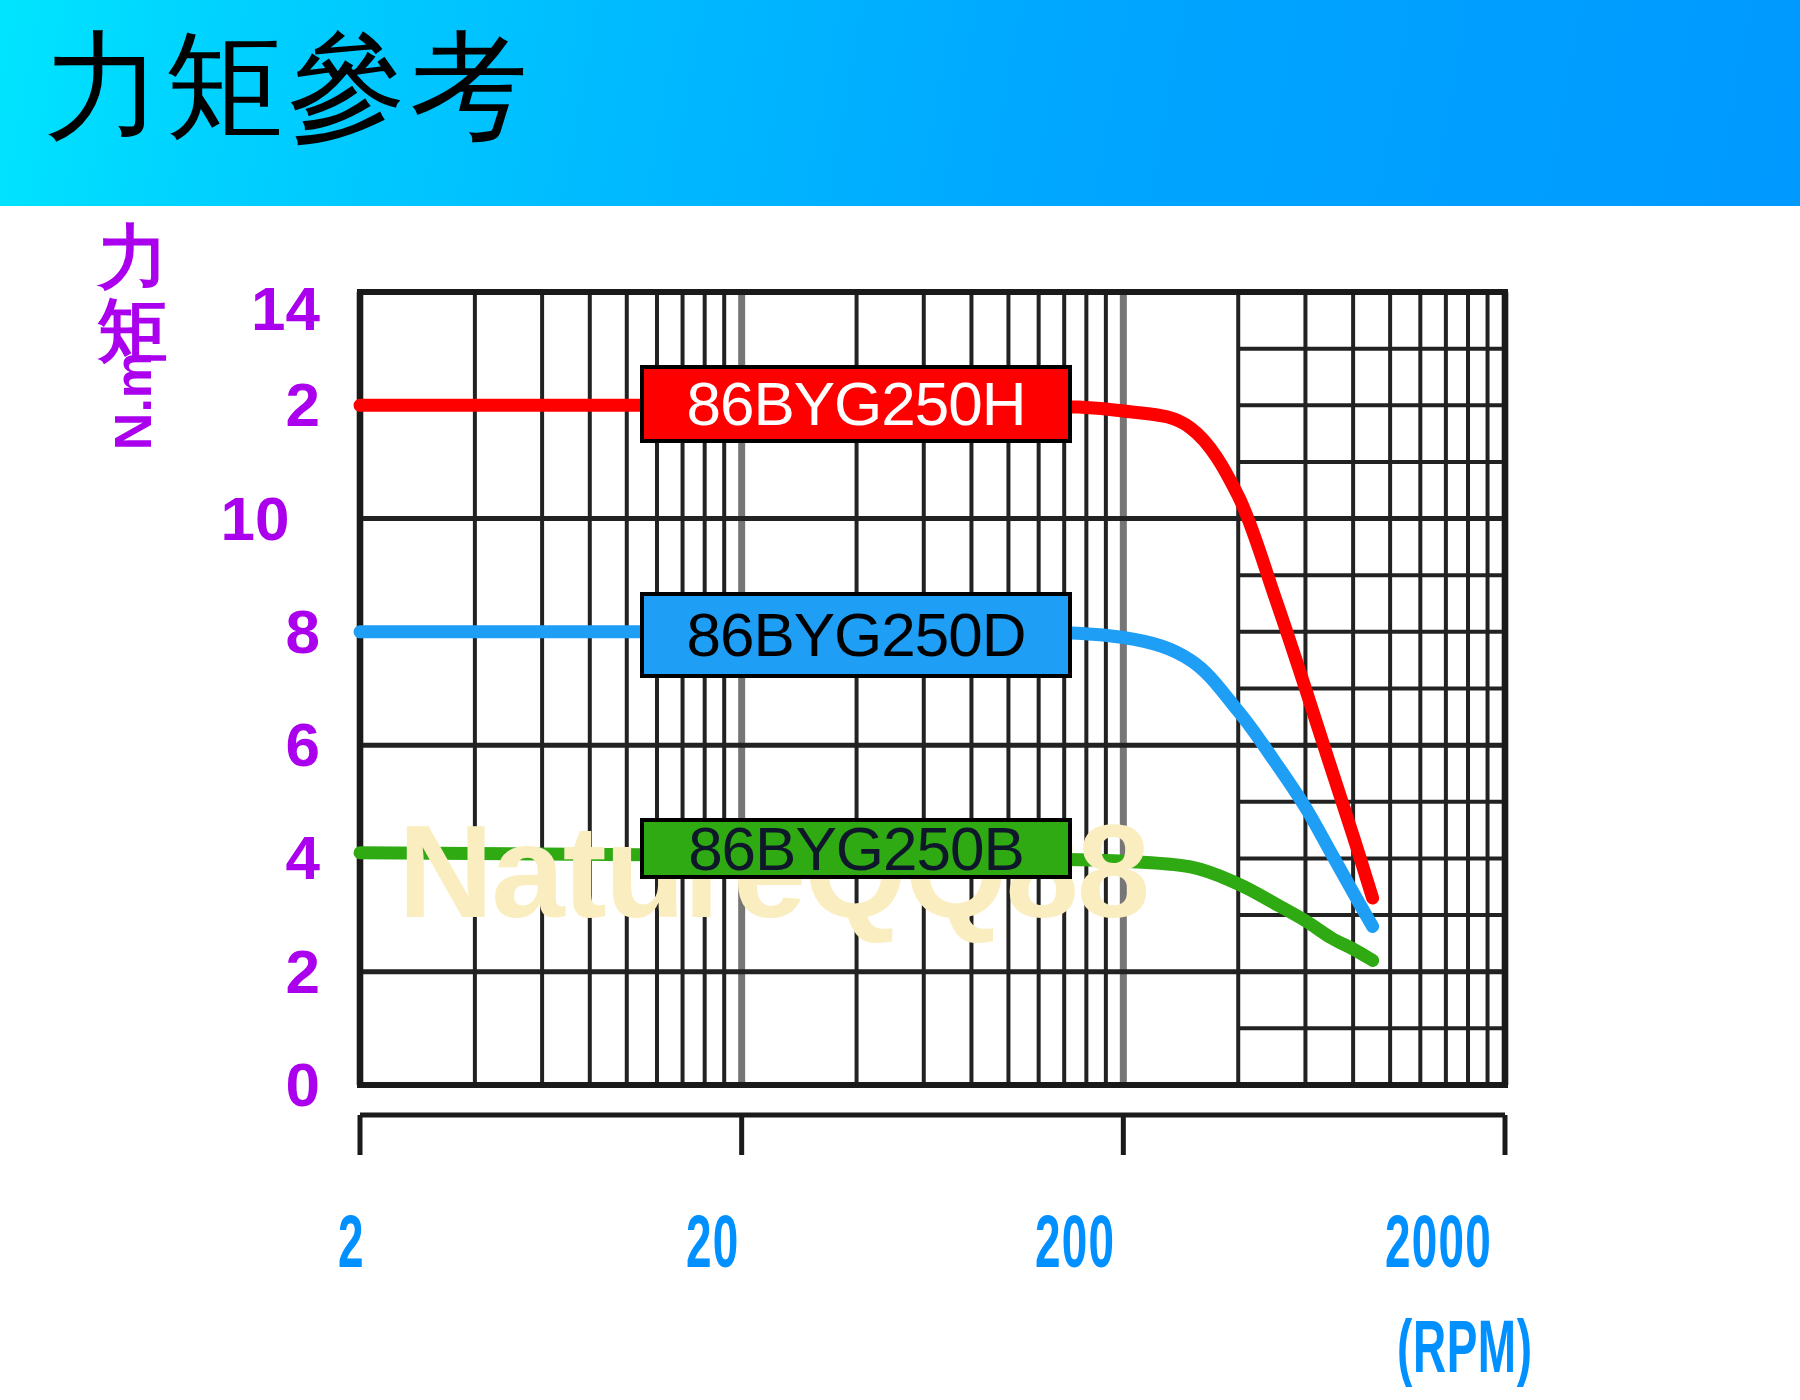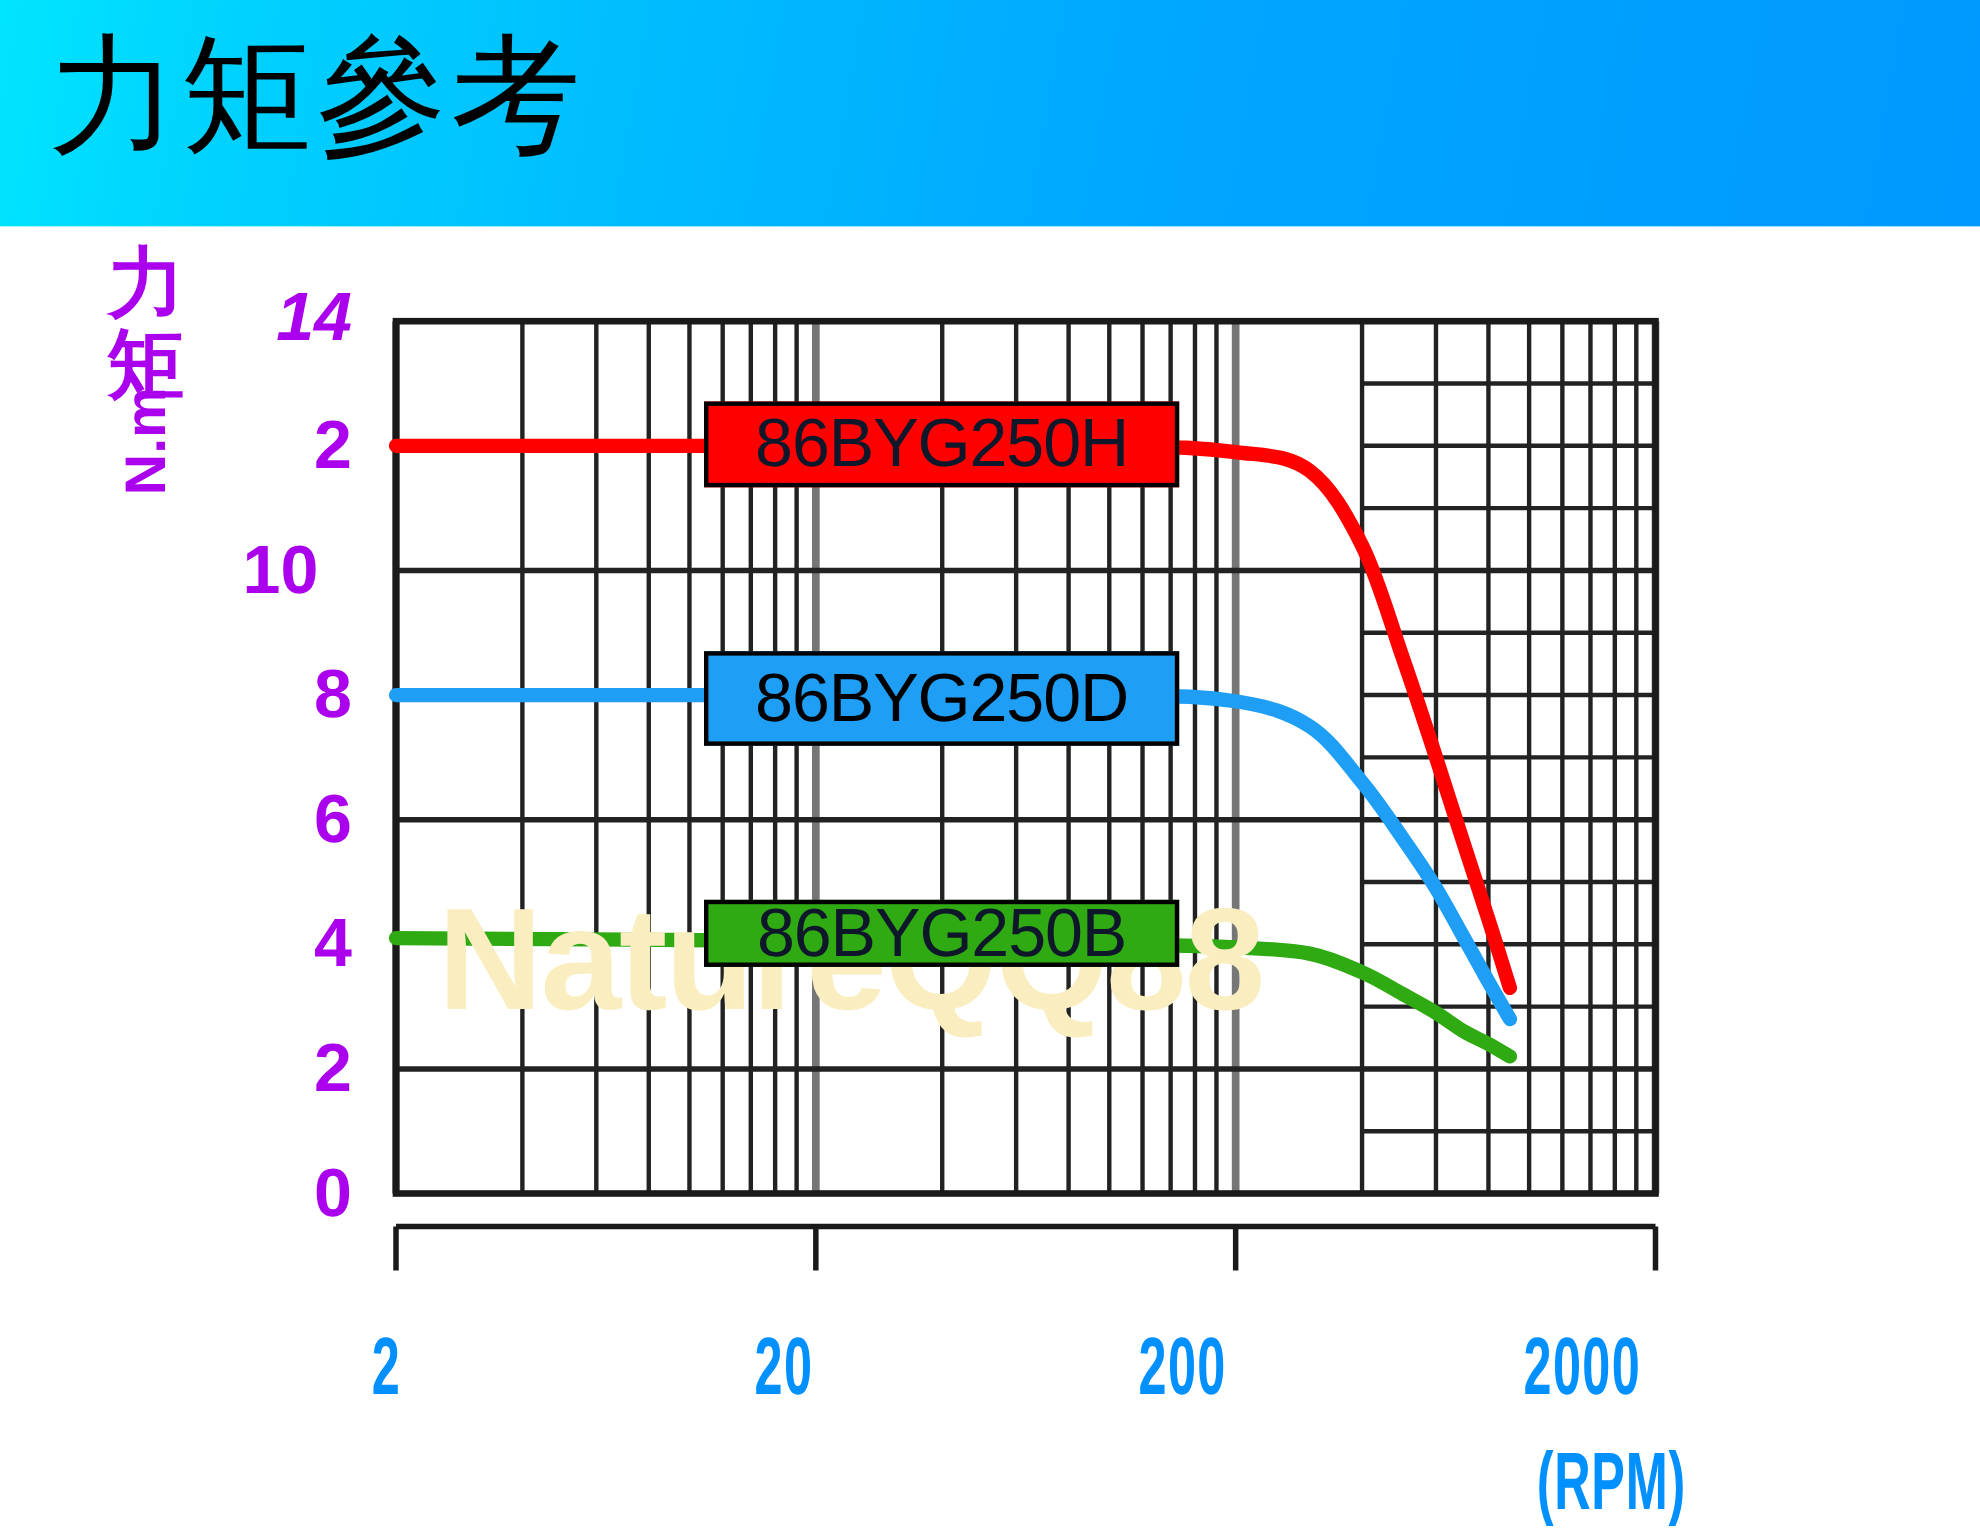--- a/index.html
+++ b/index.html
@@ -167,21 +167,21 @@
 
 <div id="chart-area">
 
   <div id="y-axis-title">
     <span class="y-title-char">力</span>
     <span class="y-title-char">矩</span>
     <span id="y-axis-unit">N.m</span>
   </div>
 
   <div id="y-tick-wrap">
-      <div class="y-tick-label" style="top: 52px; font-style: italic;">14</div>
+      <div class="y-tick-label" style="top: 72px;">14</div>
       <div class="y-tick-label" style="top: 168.286px;">2</div>
       <div class="y-tick-label" style="top: 281.571px; text-align: center;">10</div>
       <div class="y-tick-label" style="top: 394.857px;">8</div>
       <div class="y-tick-label" style="top: 508.143px;">6</div>
       <div class="y-tick-label" style="top: 621.429px;">4</div>
       <div class="y-tick-label" style="top: 734.714px;">2</div>
       <div class="y-tick-label" style="top: 848px;">0</div>
     </div>
 
   <svg id="plot-svg" width="1800" height="1194">
@@ -247,21 +247,21 @@
         <line x1="360.00" y1="909" x2="360.00" y2="949" stroke="#1a1a1a" stroke-width="5"></line>
         <line x1="741.67" y1="909" x2="741.67" y2="949" stroke="#1a1a1a" stroke-width="5"></line>
         <line x1="1123.33" y1="909" x2="1123.33" y2="949" stroke="#1a1a1a" stroke-width="5"></line>
         <line x1="1505.00" y1="909" x2="1505.00" y2="949" stroke="#1a1a1a" stroke-width="5"></line>
       </g>
   </svg>
 
   <div id="watermark">NatureQQ88</div>
 
   <div id="legend-wrap">
-      <div class="legend-box" style="left: 640px; width: 432px; height: 78px; top: 159.286px; background: rgb(255, 0, 0); color: #0f172a;">86BYG250H</div>
+      <div class="legend-box" style="left: 640px; width: 432px; height: 78px; top: 159.286px; background: rgb(255, 0, 0); color: #ffffff;">86BYG250H</div>
       <div class="legend-box" style="left: 640px; width: 432px; height: 86px; top: 385.857px; background: rgb(30, 158, 245); color: rgb(0, 0, 0);">86BYG250D</div>
       <div class="legend-box" style="left: 640px; width: 432px; height: 61px; top: 612.429px; background: rgb(47, 170, 18); color: #0f172a;">86BYG250B</div>
     </div>
 
   <div id="x-tick-wrap">
       <div class="x-tick-label" style="left: 338px; top: 999px;">2</div>
       <div class="x-tick-label" style="left: 685.667px; top: 999px;">20</div>
       <div class="x-tick-label" style="left: 1035.33px; top: 999px;">200</div>
       <div class="x-tick-label" style="left: 1385px; top: 999px;">2000</div>
     </div>

